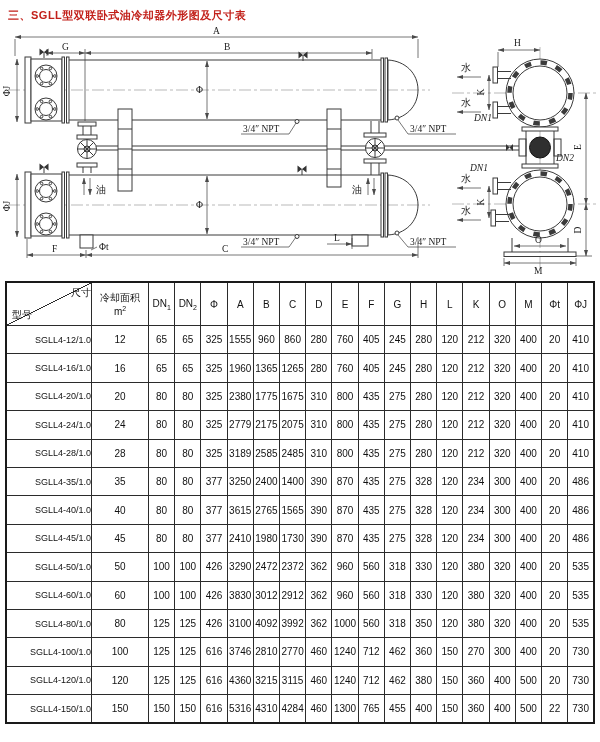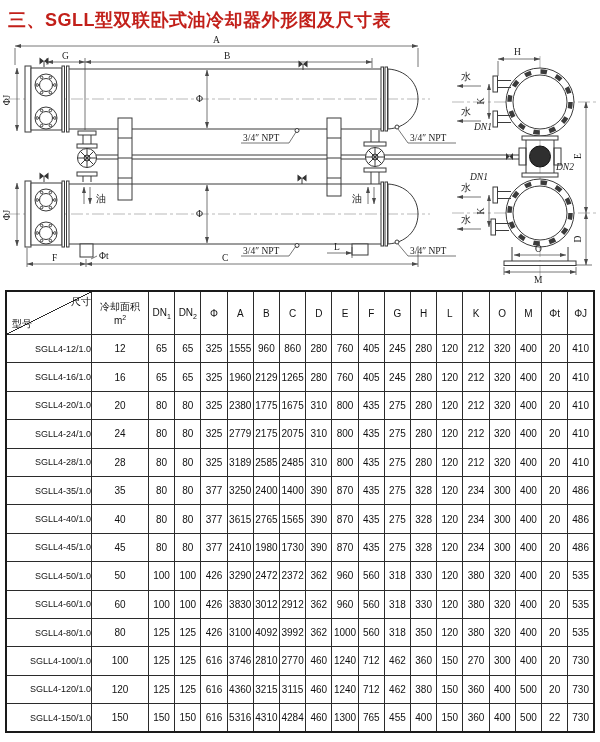--- a/index.html
+++ b/index.html
@@ -1,18 +1,18 @@
 <!DOCTYPE html>
 <html><head>
 <meta charset="utf-8">
 <style>
   html,body{margin:0;padding:0;background:#fff;}
   .page{width:600px;height:742px;background:#fff;overflow:hidden;position:relative;
         font-family:"Liberation Sans",sans-serif;}
-  .title{font-size:18px;font-weight:bold;color:#c2201a;margin:0;padding:8px 0 2px 8px;
+  .title{font-size:11px;font-weight:bold;color:#c2201a;margin:0;padding:8px 0 2px 8px;
          letter-spacing:0.5px;font-family:"Liberation Sans",sans-serif;}
   .drawing{width:600px;height:254px;}
   svg{display:block;}
   .ln{stroke:#3b3b3b;fill:none;stroke-width:1;}
   .lnw{stroke:#3b3b3b;fill:#fff;stroke-width:1;}
   .cl{stroke:#8a8a8a;fill:none;stroke-width:0.6;stroke-dasharray:12 3 3 3;}
   .dim{stroke:#4a4a4a;fill:none;stroke-width:0.75;}
   .dk{fill:#333;stroke:none;}
   text.dt{font:9.5px "Liberation Serif","DejaVu Serif",serif;fill:#222;}
   text.cj{font:10px "Liberation Sans",sans-serif;fill:#222;}
@@ -334,21 +334,21 @@
           <td>20</td>
           <td>410</td>
         </tr>
         <tr>
           <td class="model">SGLL4-16/1.0</td>
           <td>16</td>
           <td>65</td>
           <td>65</td>
           <td>325</td>
           <td>1960</td>
-          <td>2129</td>
+          <td>1365</td>
           <td>1265</td>
           <td>280</td>
           <td>760</td>
           <td>405</td>
           <td>245</td>
           <td>280</td>
           <td>120</td>
           <td>212</td>
           <td>320</td>
           <td>400</td>

